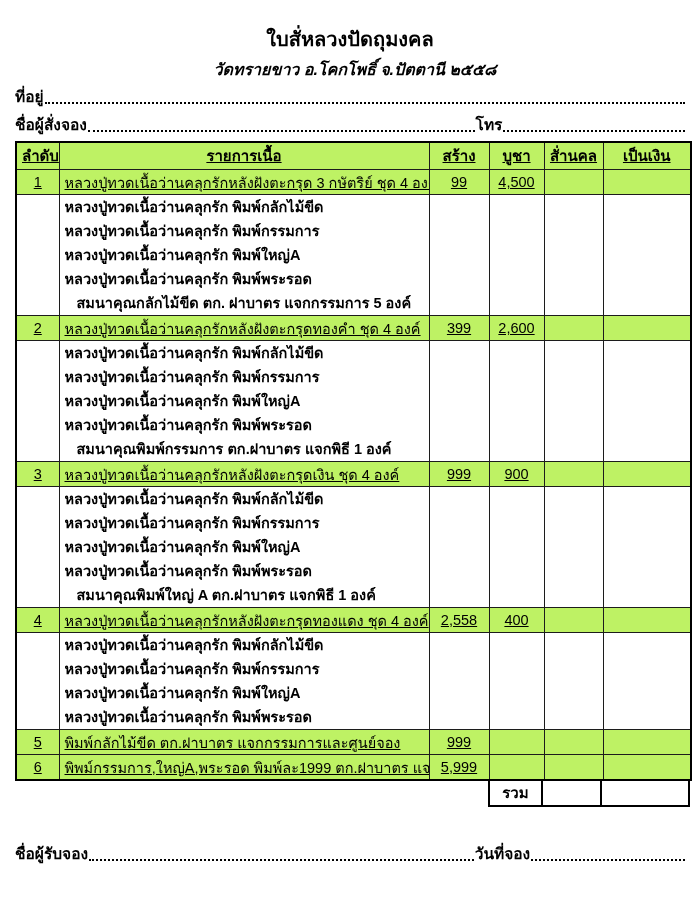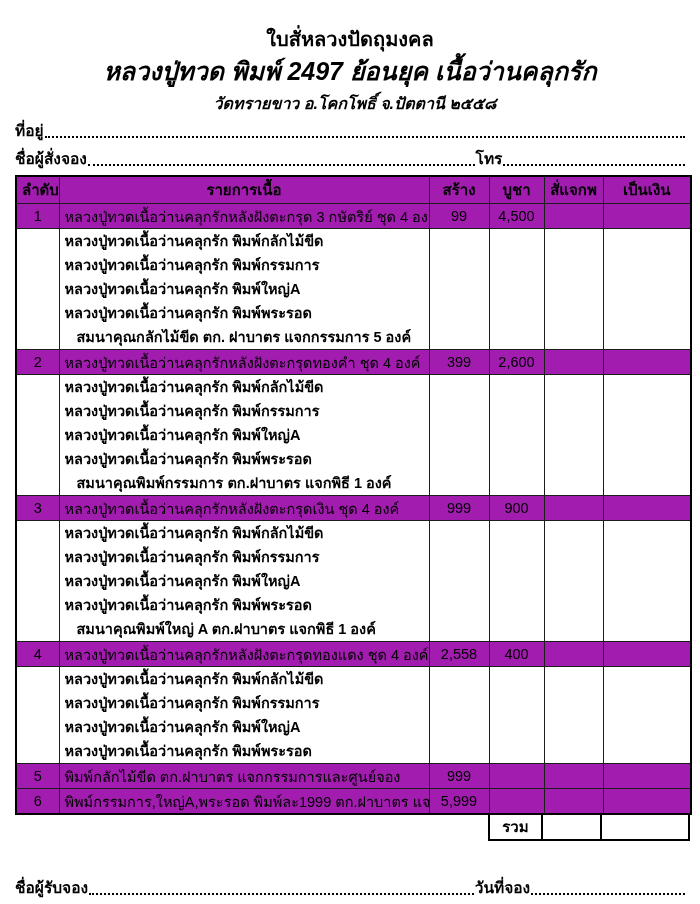--- a/index.html
+++ b/index.html
@@ -25,21 +25,21 @@
     border-collapse:collapse; table-layout:fixed;
     width:675px; margin:5px 0 0 15px;
     border:2px solid #000;
   }
   table.order td {
     border:1px solid #1c1c1c;
     padding:0 5px; font-size:14.5px; height:24px;
     overflow:hidden; white-space:nowrap; vertical-align:middle;
   }
   tr.head td { height:26px; font-size:15px; font-weight:bold; text-align:center; }
-  .shade { background:#a21caf; }
+  .shade { background:#bef264;text-decoration:underline; }
   .c { text-align:center; }
   td.details-cell { vertical-align:top;font-weight:bold; }
   .dline { height:24px; line-height:24px; font-size:14.5px; white-space:nowrap; overflow:hidden; }
   .dline.indent { padding-left:12px; }
 
   .total-row { display:flex; margin-left:488px; width:202px; }
   .total-row .tcell {
     border:2px solid #000; border-top:none; height:24px;
     font-size:15px; font-weight:bold; text-align:center; line-height:24px;
   }
@@ -48,21 +48,20 @@
 
   .footer-line { margin-top:36px; }
 </style>
 </head>
 <body>
 
 <div>
 
   <div class="titles">
     <div class="title-main">ใบสั่หลวงปัดถุมงคล</div>
-    <div class="title-sub1">หลวงปู่ทวด พิมพ์ 2497 ย้อนยุค เนื้อว่านคลุกรัก</div>
     <div class="title-sub2">วัดทรายขาว อ.โคกโพธิ์ จ.ปัตตานี ๒๕๕๘</div>
   </div>
 
   <div class="fill-line">
     <span>ที่อยู่</span>
     <span class="dots" style="flex:1;"></span>
   </div>
 
   <div class="fill-line first">
     <span>ชื่อผู้สั่งจอง</span>
@@ -80,21 +79,21 @@
         <col style="width:59px">
         <col style="width:88px">
     </colgroup>
 
     <tbody>
         <tr class="head shade">
       <td>ลำดับ</td>
       <td>รายการเนื้อ</td>
       <td>สร้าง</td>
       <td>บูชา</td>
-      <td>สั่แจกพ</td>
+      <td>สั่านคล</td>
       <td>เป็นเงิน</td>
     </tr>
 
     <tr class="shade">
       <td class="c">1</td>
       <td>หลวงปู่ทวดเนื้อว่านคลุกรักหลังฝังตะกรุด 3 กษัตริย์ ชุด 4 องค์</td>
       <td class="c">99</td>
       <td class="c">4,500</td>
       <td></td>
       <td></td>

